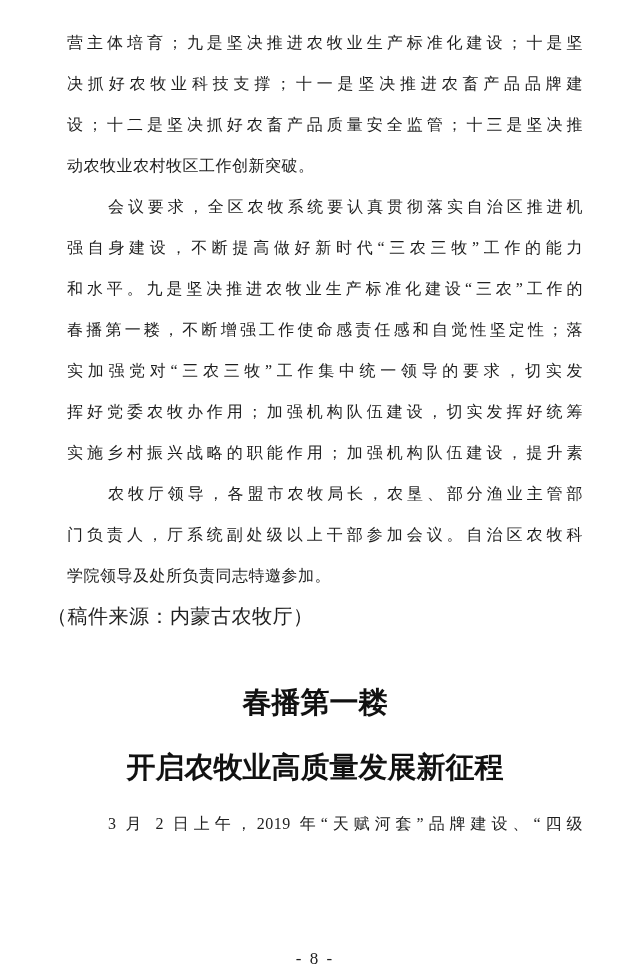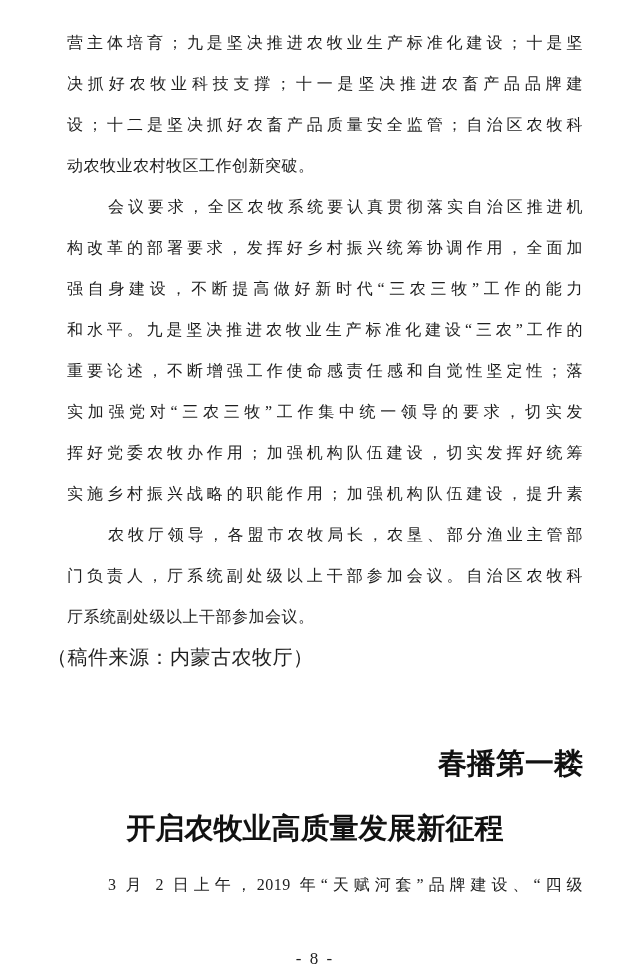--- a/index.html
+++ b/index.html
@@ -49,21 +49,21 @@
     line-height: 41px;
     letter-spacing: 0.5px;
   }
   .article-title {
     font-size: 29px;
     font-weight: bold;
     text-align: center;
     line-height: 38px;
     color: #111111;
   }
-  .article-title.t1 { margin-top: 66px; text-align: right; }
+  .article-title.t1 { margin-top: 46px; }
   .article-title.t2 { margin-top: 27px; }
   .article2-body { margin-top: 17px; }
   .page-number {
     position: absolute;
     left: 0;
     right: 0;
     bottom: 10px;
     text-align: center;
     font-size: 17px;
     letter-spacing: 2px;
@@ -72,39 +72,38 @@
 </style>
 </head>
 <body>
 
 <div class="page">
   <div class="content">
 
     <div>
       <div class="bline full">营主体培育；九是坚决推进农牧业生产标准化建设；十是坚</div>
       <div class="bline full">决抓好农牧业科技支撑；十一是坚决推进农畜产品品牌建</div>
-      <div class="bline full">设；十二是坚决抓好农畜产品质量安全监管；自治区农牧科</div>
+      <div class="bline full">设；十二是坚决抓好农畜产品质量安全监管；十三是坚决推</div>
       <div class="bline last">动农牧业农村牧区工作创新突破。</div>
     </div>
 
     <div>
       <div class="bline full indent">会议要求，全区农牧系统要认真贯彻落实自治区推进机</div>
-      <div class="bline full">构改革的部署要求，发挥好乡村振兴统筹协调作用，全面加</div>
       <div class="bline full">强自身建设，不断提高做好新时代“三农三牧”工作的能力</div>
       <div class="bline full">和水平。九是坚决推进农牧业生产标准化建设“三农”工作的</div>
-      <div class="bline full">重要论述，不断增强工作使命感责任感和自觉性坚定性；落</div>
+      <div class="bline full">春播第一耧，不断增强工作使命感责任感和自觉性坚定性；落</div>
       <div class="bline full">实加强党对“三农三牧”工作集中统一领导的要求，切实发</div>
       <div class="bline full">挥好党委农牧办作用；加强机构队伍建设，切实发挥好统筹</div>
       <div class="bline full">实施乡村振兴战略的职能作用；加强机构队伍建设，提升素</div>
     </div>
 
     <div>
       <div class="bline full indent">农牧厅领导，各盟市农牧局长，农垦、部分渔业主管部</div>
       <div class="bline full">门负责人，厅系统副处级以上干部参加会议。自治区农牧科</div>
-      <div class="bline last">厅系统副处级以上干部参加会议。</div>
+      <div class="bline last">学院领导及处所负责同志特邀参加。</div>
     </div>
 
     <div class="source-line">（稿件来源：内蒙古农牧厅）</div>
 
     <div class="article-title t1">春播第一耧</div>
     <div class="article-title t2">开启农牧业高质量发展新征程</div>
 
     <div class="article2-body">
       <div class="bline full indent">3 月 2 日上午，2019 年“天赋河套”品牌建设、“四级</div>
     </div>

